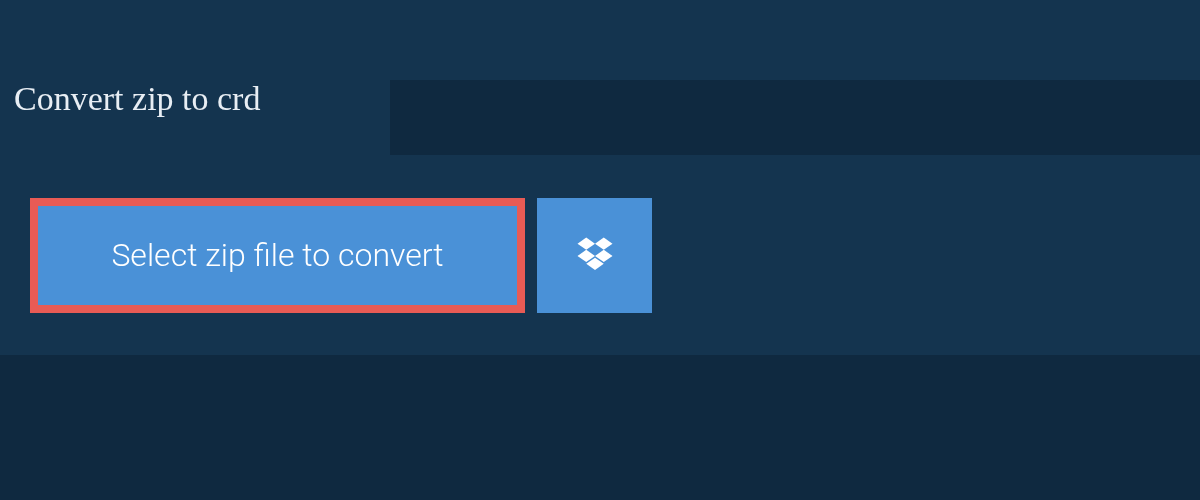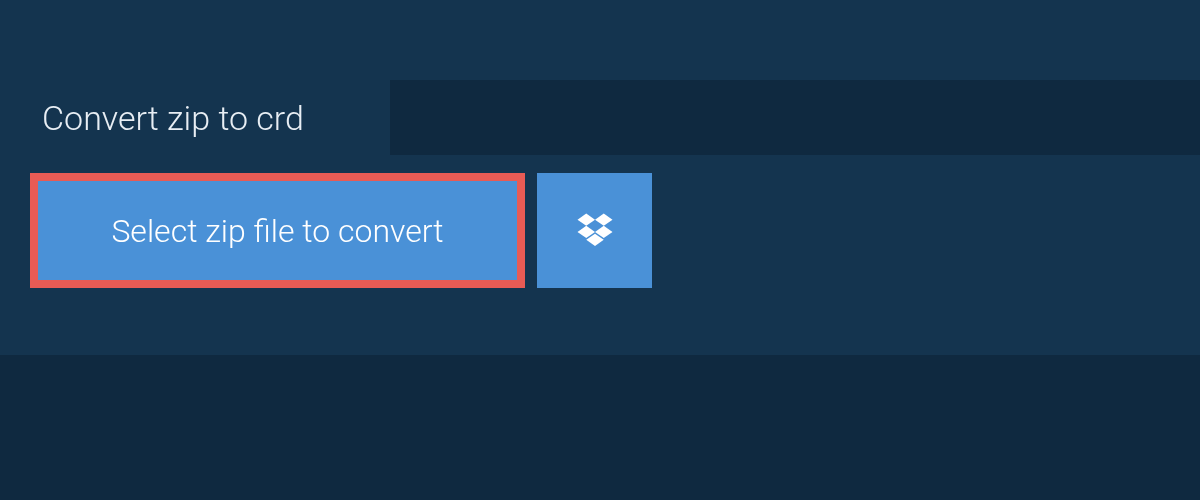--- a/index.html
+++ b/index.html
@@ -20,38 +20,38 @@
       background: #14344f;
     }
     .tab-block {
       position: absolute;
       left: 0;
       top: 80px;
       width: 390px;
       height: 75px;
       background: #14344f;
       display: flex;
-      align-items: center;
-      padding-left: 42px;
+      padding-left: 14px;
+      font-family: Liberation Serif, serif;
     }
     .tab-text {
       color: #e8eef4;
       font-size: 34px;
       font-weight: 300;
     }
     .panel {
       position: absolute;
       left: 0;
       top: 155px;
       width: 100%;
       height: 200px;
       background: #14344f;
-      padding: 18px 30px;
+      padding: 34px 30px;
       display: flex;
-      align-items: flex-start;
+      align-items: center;
       gap: 12px;
     }
     .select-button {
       width: 495px;
       height: 115px;
       background: #4a91d7;
       border: 8px solid #e85b55;
       display: flex;
       align-items: center;
       justify-content: center;

